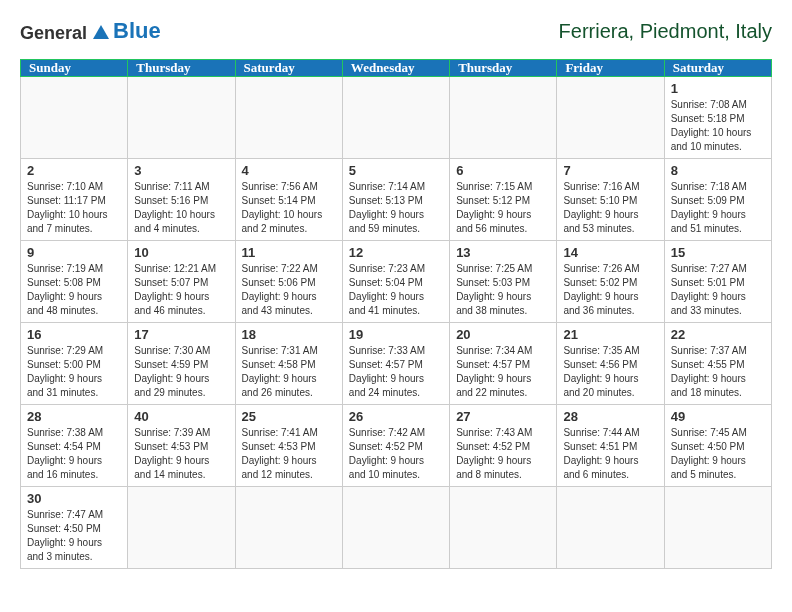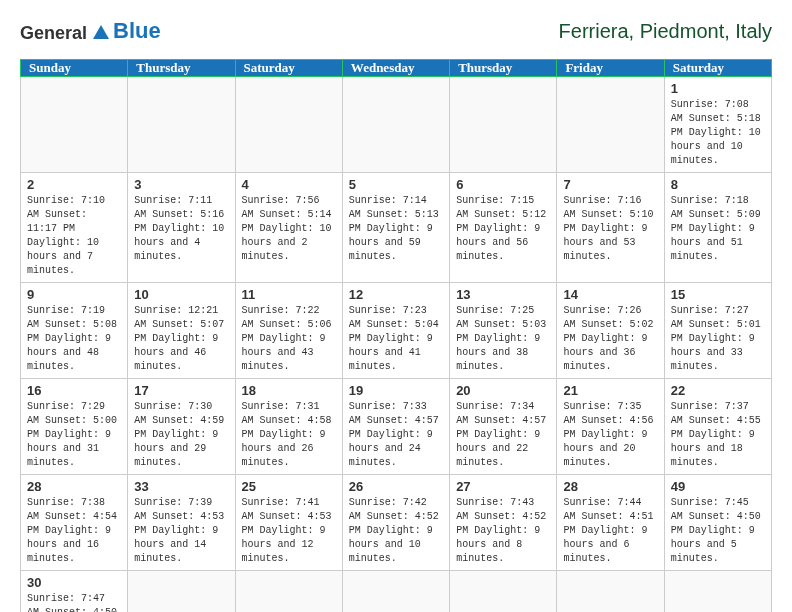--- a/index.html
+++ b/index.html
@@ -60,21 +60,20 @@
       font-size: 13px;
       font-weight: bold;
       color: #333;
       display: block;
       margin-bottom: 2px;
     }
     .day-info {
       font-size: 10px;
       color: #333;
       line-height: 1.4;
-      font-family: Liberation Mono, monospace;
     }
     .empty-cell {
       background: #f9f9f9;
     }
     .calendar tbody tr td {
       height: 80px;
     }
   </style>
 </head>
 <body>
@@ -275,21 +274,21 @@
       </tr>
       <tr>
         <td>
           <span class="day-number">28</span>
           <div class="day-info">Sunrise: 7:38 AM
 Sunset: 4:54 PM
 Daylight: 9 hours
 and 16 minutes.</div>
         </td>
         <td>
-          <span class="day-number">33</span>
+          <span class="day-number">40</span>
           <div class="day-info">Sunrise: 7:39 AM
 Sunset: 4:53 PM
 Daylight: 9 hours
 and 14 minutes.</div>
         </td>
         <td>
           <span class="day-number">25</span>
           <div class="day-info">Sunrise: 7:41 AM
 Sunset: 4:53 PM
 Daylight: 9 hours

